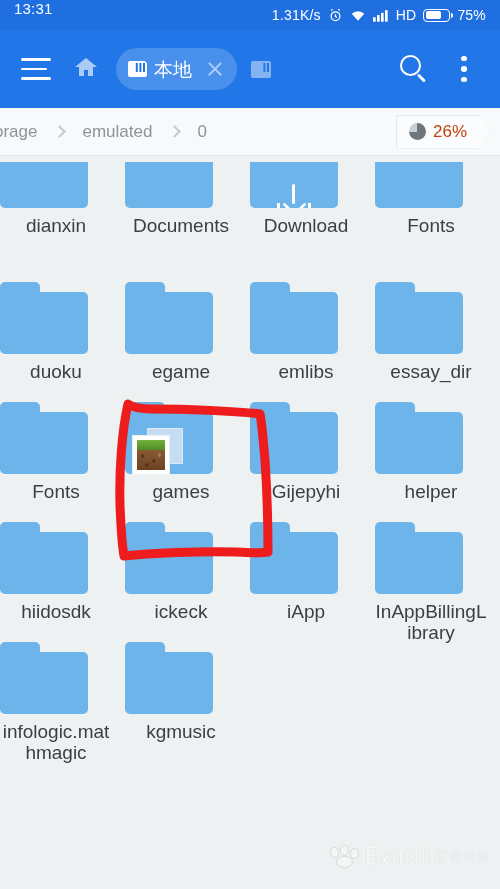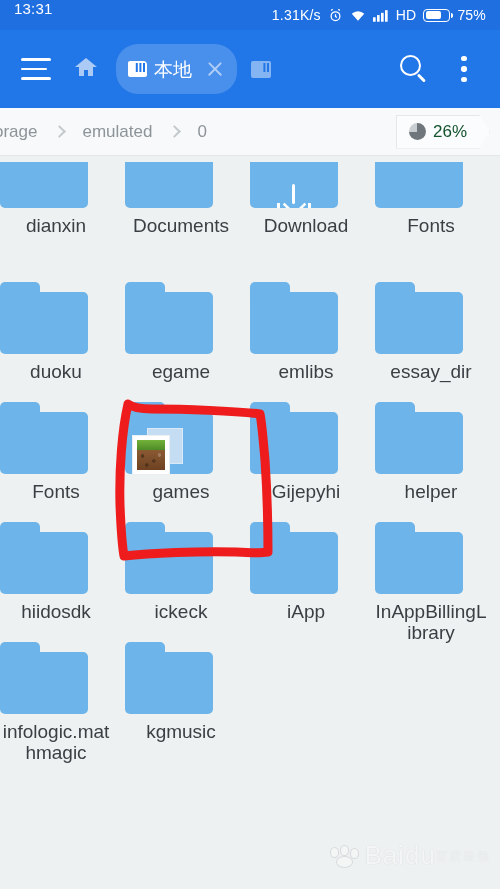--- a/index.html
+++ b/index.html
@@ -46,21 +46,21 @@
   }
   .hamburger { width:30px; height:22px; display:flex; flex-direction:column; justify-content:space-between; }
   .hamburger i { display:block; height:2.6px; background:#fff; border-radius:2px; }
   .hamburger i:nth-child(1){ width:100%; }
   .hamburger i:nth-child(2){ width:86%; }
   .hamburger i:nth-child(3){ width:100%; }
 
   .tab-pill {
     display:flex; align-items:center; gap:7px;
     background:rgba(255,255,255,.18);
-    border-radius:22px; height:50px; padding:0 10px 0 12px;
+    border-radius:22px; height:42px; padding:0 10px 0 12px;
     margin-left:2px;
   }
   .sdcard {
     width:19px; height:16px; background:#fff; border-radius:2px 4px 2px 2px;
     position:relative; flex:0 0 auto;
   }
   .sdcard::before {
     content:""; position:absolute; right:2px; top:2px; width:2px; height:9px;
     background:#2277e8;
     box-shadow:-3.6px 0 0 #2277e8, -7.2px 0 0 #2277e8;
@@ -106,21 +106,21 @@
   .crumb { font-size:17px; color:#8d9499; padding:0 8px; white-space:nowrap; }
   .crumb.first { padding-left:0; margin-left:-6px; }
   .crumb.last { color:#8d9499; }
   .chev {
     width:9px; height:9px; border-top:2px solid #c3c9cd; border-right:2px solid #c3c9cd;
     transform:rotate(45deg); margin:0 10px; flex:0 0 auto;
   }
   .usage {
     margin-left:auto; display:flex; align-items:center; gap:7px;
     background:#fbfcfd; border:1px solid #e4e8eb;
-    height:34px; padding:0 14px 0 12px; font-size:17px; color:#14532d;
+    height:34px; padding:0 14px 0 12px; font-size:17px; color:#c2410c;
     clip-path:polygon(0 0, calc(100% - 11px) 0, 100% 50%, calc(100% - 11px) 100%, 0 100%);
     padding-right:22px;
   }
   .pie {
     width:17px; height:17px; border-radius:50%;
     background:conic-gradient(#6f777d 0 74%, #c9ced2 74% 100%);
     position:relative; flex:0 0 auto;
   }
 
   

